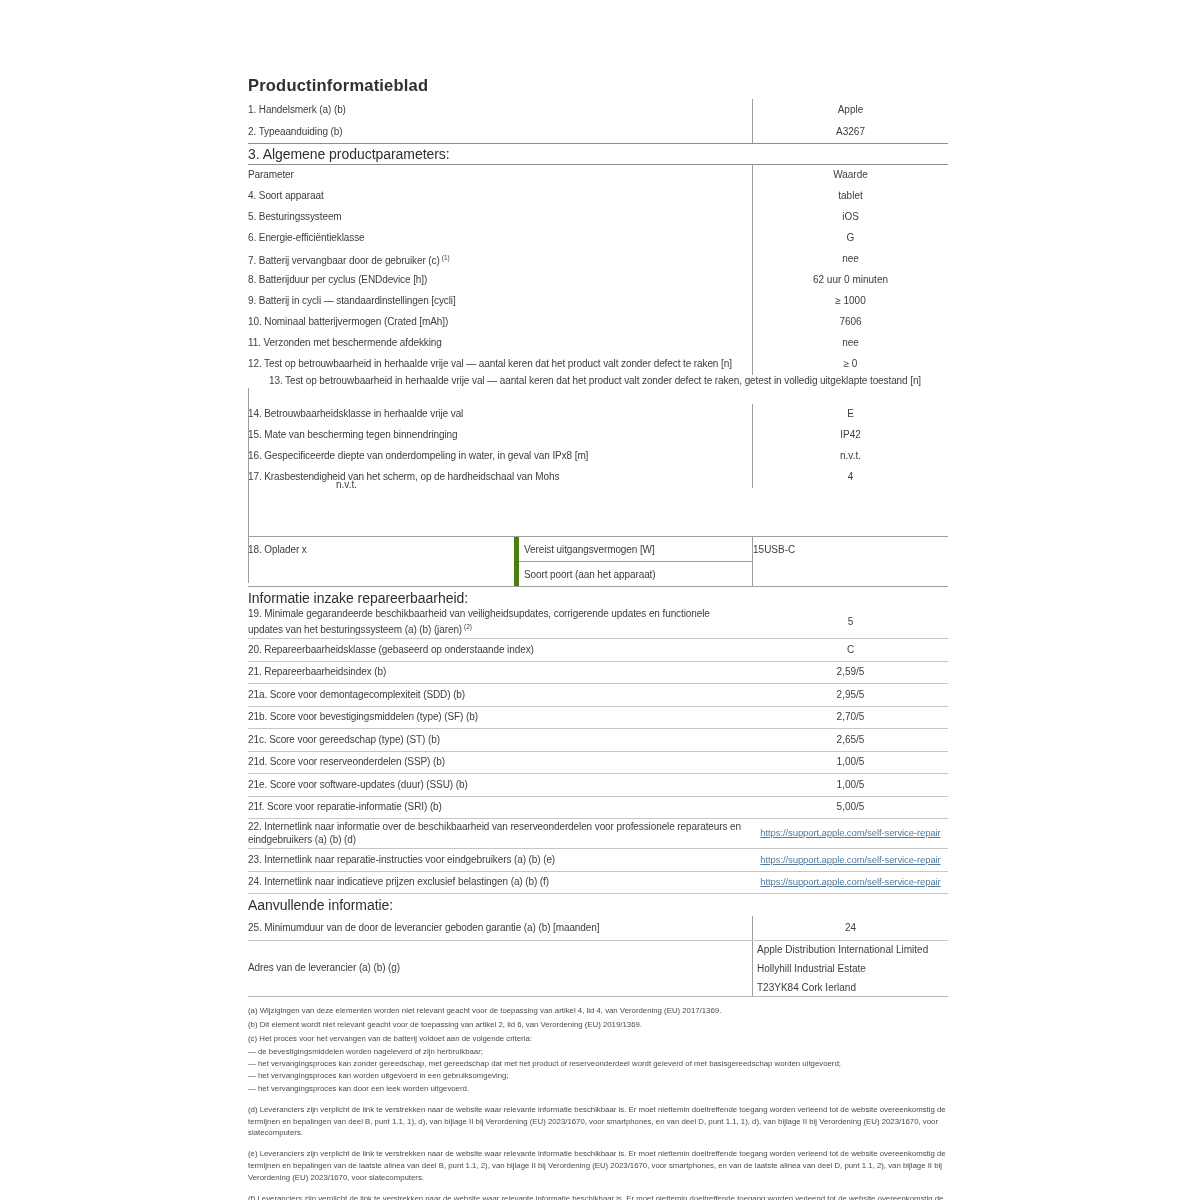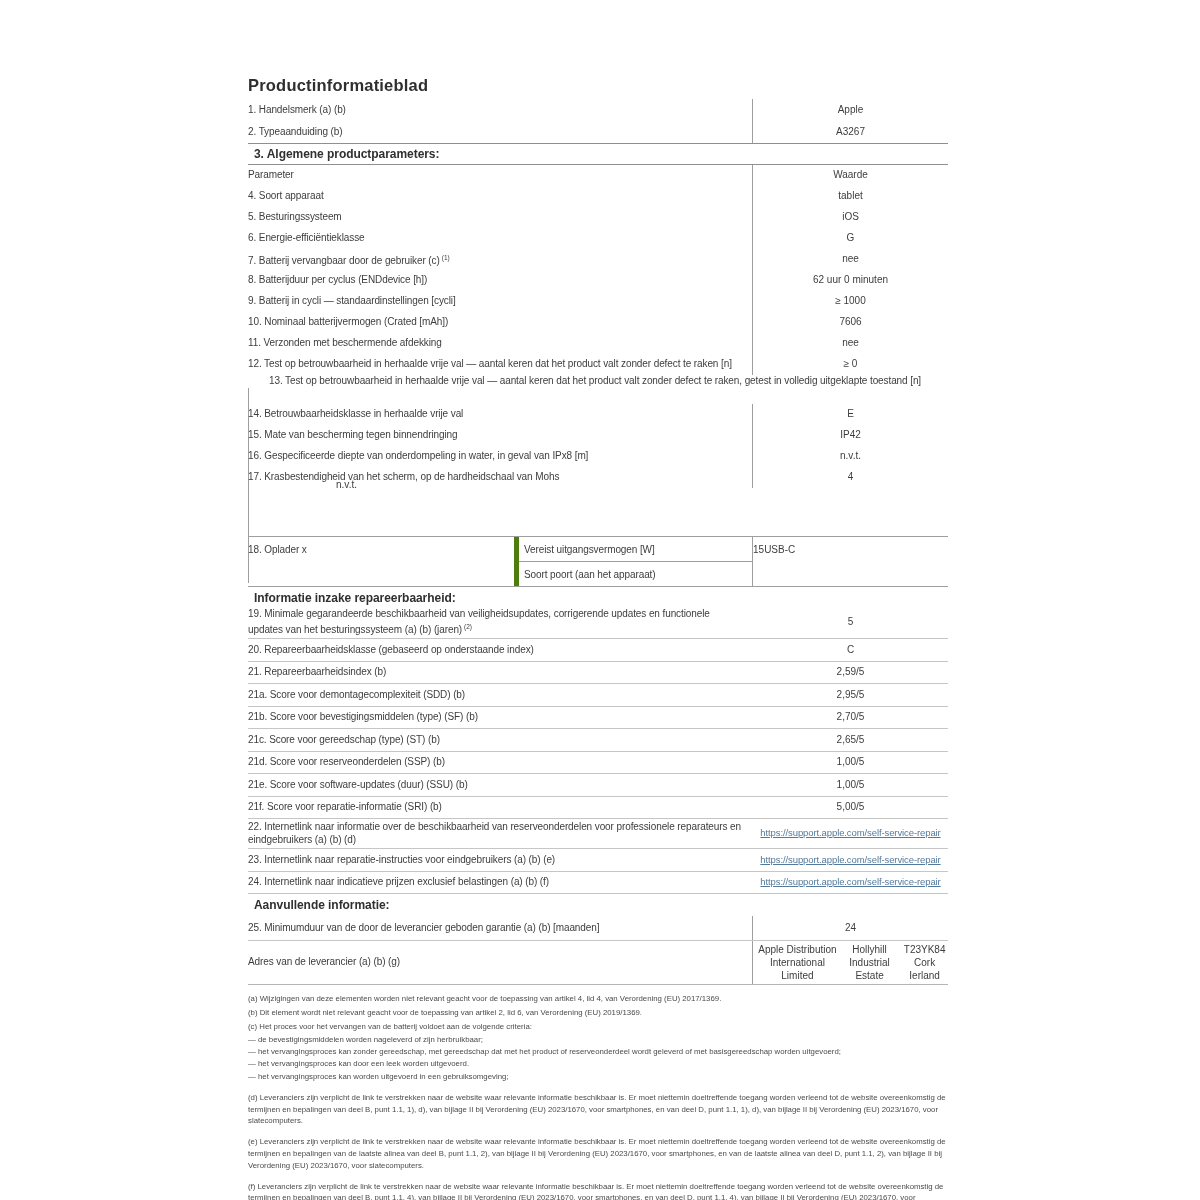--- a/index.html
+++ b/index.html
@@ -9,21 +9,21 @@
   }
   .sheet{position:absolute;left:248px;top:0;width:700px;}
   .doc-title{font-size:16.5px;font-weight:bold;text-align:left;color:#2f2f2f;margin:76px 0 4px 0;letter-spacing:.2px;}
   .row{display:flex;align-items:center;font-size:10px;}
   .lbl{flex:1 1 auto;padding-right:6px;letter-spacing:-0.1px;line-height:12.5px;}
   .val{width:195px;flex:0 0 195px;text-align:center;line-height:12.5px;}
   .vdiv{border-left:1px solid #9e9e9e;}
   .id-row{height:22px;}
   .id-row .val{align-self:stretch;display:flex;align-items:center;justify-content:center;}
   .hr-dark{border-top:1px solid #8f8f8f;height:0;}
-  .sec-head{font-size:12px;font-weight:bold;color:#2f2f2f;height:20px;display:flex;align-items:center;letter-spacing:-0.05px;margin-left:6px;}
+  .sec-head{font-size:14px;font-weight:normal;color:#2f2f2f;height:20px;display:flex;align-items:center;letter-spacing:-0.05px;}
   .p-row{height:21px;}
   .p-row .val{align-self:stretch;display:flex;align-items:center;justify-content:center;}
   .p-row.tall{height:29px;flex-direction:column;}
   .supnote{font-size:6.5px;vertical-align:4px;margin-left:2px;letter-spacing:0;}
   
   .charger{display:flex;border-top:1px solid #9e9e9e;border-bottom:1px solid #9e9e9e;font-size:10px;margin-top:48px;}
   .charger .c-lbl{flex:0 0 266px;display:flex;align-items:flex-start;padding-top:7px;letter-spacing:-0.1px;}
   .charger .c-mid{flex:1 1 auto;border-left:5px solid #4d7c0f;}
   .charger .c-mid .c-cell{height:24px;display:flex;align-items:center;padding-left:5px;letter-spacing:-0.1px;}
   .charger .c-mid .c-cell:first-child{border-bottom:1px solid #9e9e9e;}
@@ -32,21 +32,21 @@
   
   .r-row{min-height:21.5px;border-bottom:1px solid #c6c6c6;align-items:center;}
   .r-row .lbl{padding-top:2px;padding-bottom:2px;}
   .link{color:#537a9c;text-decoration:underline;font-size:9.5px;letter-spacing:-0.1px;}
   .val a{display:inline-block;}
   
   .a-row{height:24px;}
   .a-row .val{align-self:stretch;display:flex;align-items:center;justify-content:center;}
   .addr-row{min-height:42px;border-top:1px solid #c6c6c6;border-bottom:1px solid #b5b5b5;align-items:stretch;}
   .addr-row .lbl{display:flex;align-items:center;}
-  .addr-row .val{text-align:center;padding:2px 0 2px 4px;width:191px;flex:0 0 191px;display:flex;flex-direction:row;justify-content:center;line-height:13px;gap:6px;}
+  .addr-row .val{text-align:left;padding:2px 0 2px 4px;width:191px;flex:0 0 191px;display:flex;flex-direction:column;justify-content:center;line-height:13px;gap:6px;}
   
   .footnotes{margin-top:7px;color:#4b4b4b;}
   .fn-line{font-size:7.8px;line-height:14px;letter-spacing:0;}
   .fn-dash{font-size:7.8px;line-height:12.2px;}
   .fn-para{font-size:7.8px;line-height:11.8px;margin-top:9px;letter-spacing:0;}
 </style>
 </head>
 <body>
 
 <div class="sheet">
@@ -205,21 +205,21 @@
       <div>T23YK84 Cork Ierland</div>
     </div>
   </div>
 
   <div class="footnotes">
     <div class="fn-line">(a) Wijzigingen van deze elementen worden niet relevant geacht voor de toepassing van artikel 4, lid 4, van Verordening (EU) 2017/1369.</div>
     <div class="fn-line">(b) Dit element wordt niet relevant geacht voor de toepassing van artikel 2, lid 6, van Verordening (EU) 2019/1369.</div>
     <div class="fn-line">(c) Het proces voor het vervangen van de batterij voldoet aan de volgende criteria:</div>
     <div class="fn-dash">— de bevestigingsmiddelen worden nageleverd of zijn herbruikbaar;</div>
     <div class="fn-dash">— het vervangingsproces kan zonder gereedschap, met gereedschap dat met het product of reserveonderdeel wordt geleverd of met basisgereedschap worden uitgevoerd;</div>
+    <div class="fn-dash">— het vervangingsproces kan worden uitgevoerd in een gebruiksomgeving;</div>
     <div class="fn-dash">— het vervangingsproces kan door een leek worden uitgevoerd.</div>
-    <div class="fn-dash">— het vervangingsproces kan worden uitgevoerd in een gebruiksomgeving;</div>
     <div class="fn-para">(d) Leveranciers zijn verplicht de link te verstrekken naar de website waar relevante informatie beschikbaar is. Er moet niettemin doeltreffende toegang worden verleend tot de website overeenkomstig de termijnen en bepalingen van deel B, punt 1.1, 1), d), van bijlage II bij Verordening (EU) 2023/1670, voor smartphones, en van deel D, punt 1.1, 1), d), van bijlage II bij Verordening (EU) 2023/1670, voor slatecomputers.</div>
     <div class="fn-para">(e) Leveranciers zijn verplicht de link te verstrekken naar de website waar relevante informatie beschikbaar is. Er moet niettemin doeltreffende toegang worden verleend tot de website overeenkomstig de termijnen en bepalingen van de laatste alinea van deel B, punt 1.1, 2), van bijlage II bij Verordening (EU) 2023/1670, voor smartphones, en van de laatste alinea van deel D, punt 1.1, 2), van bijlage II bij Verordening (EU) 2023/1670, voor slatecomputers.</div>
     <div class="fn-para">(f) Leveranciers zijn verplicht de link te verstrekken naar de website waar relevante informatie beschikbaar is. Er moet niettemin doeltreffende toegang worden verleend tot de website overeenkomstig de termijnen en bepalingen van deel B, punt 1.1, 4), van bijlage II bij Verordening (EU) 2023/1670, voor smartphones, en van deel D, punt 1.1, 4), van bijlage II bij Verordening (EU) 2023/1670, voor slatecomputers.</div>
     <div class="fn-para">(g) De leverancier voert deze gegevens niet voor elk model in, indien die gegevens automatisch uit de databank komen.</div>
   </div>
 
 </div>
 
 </body></html>

